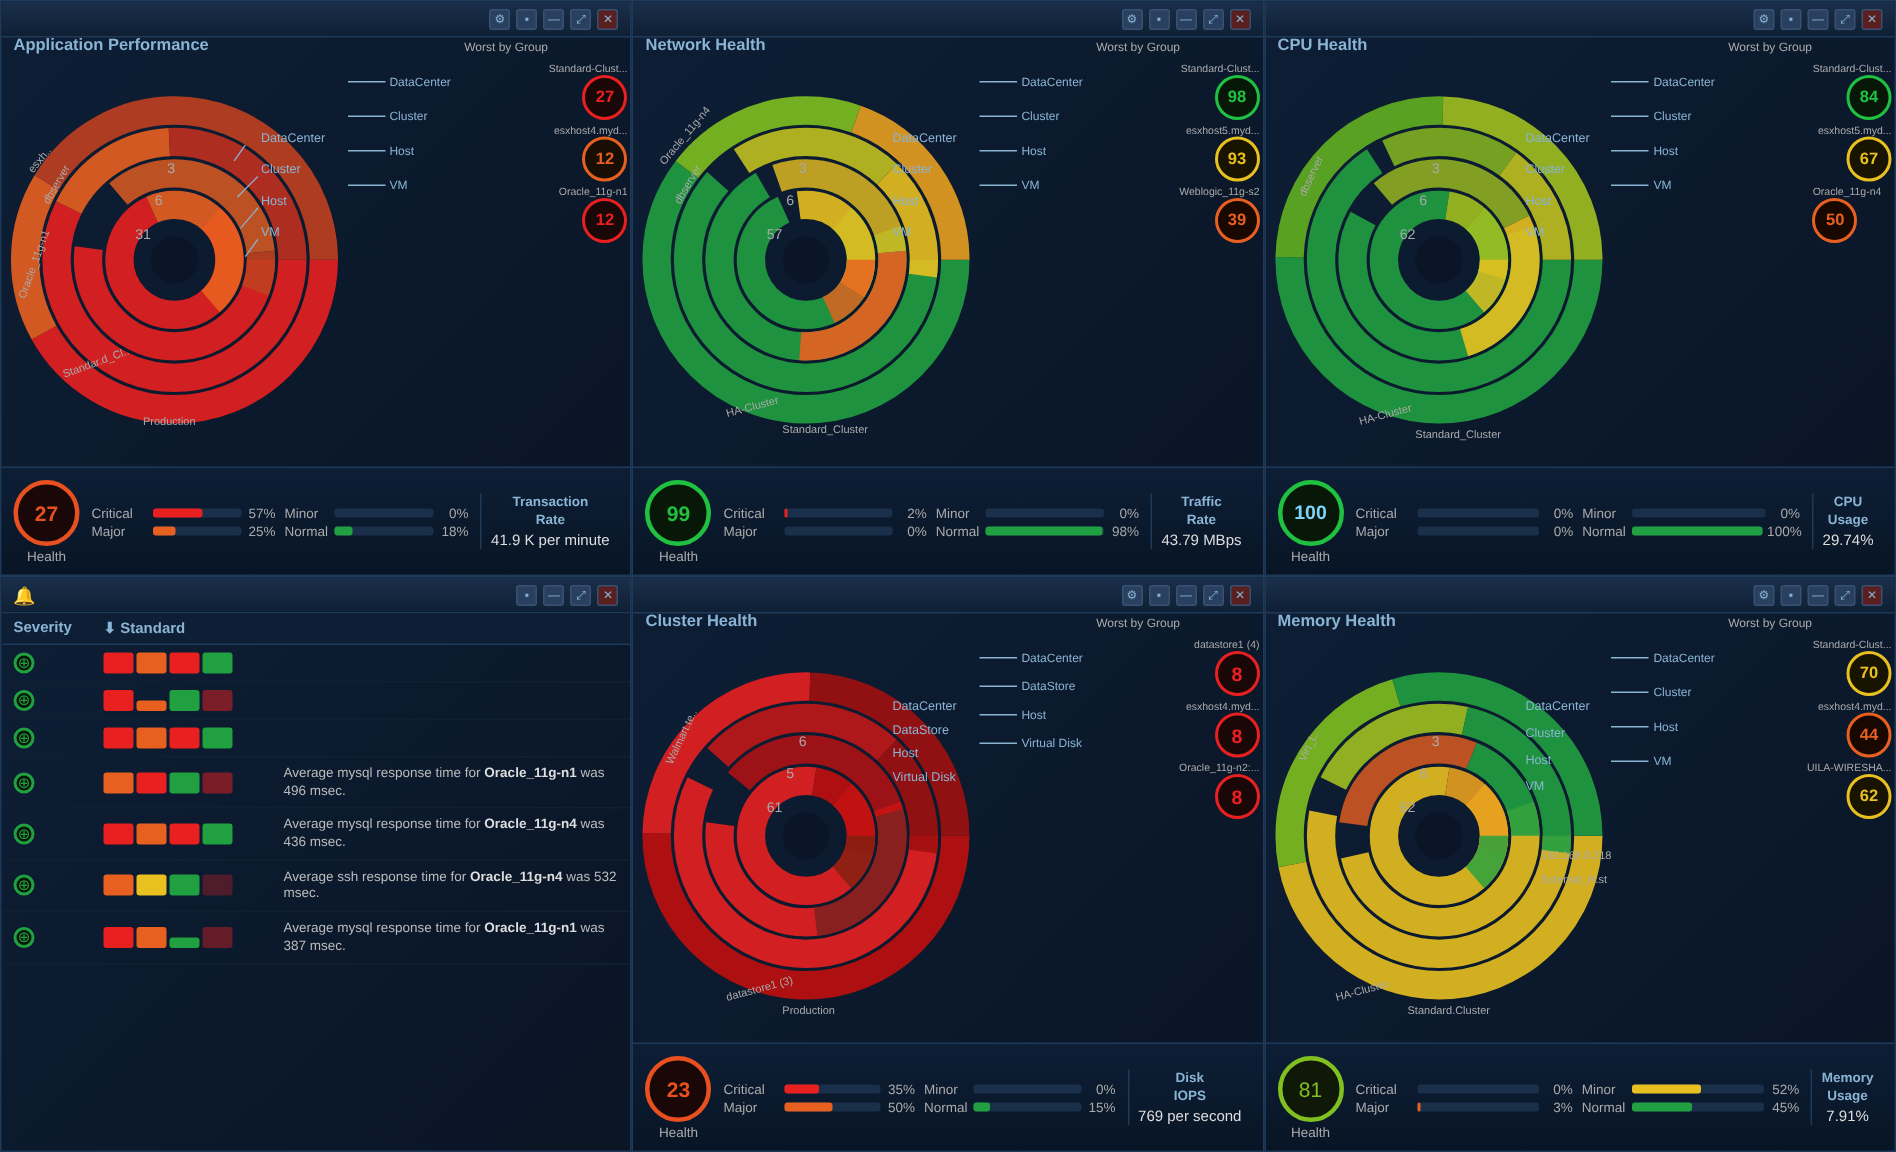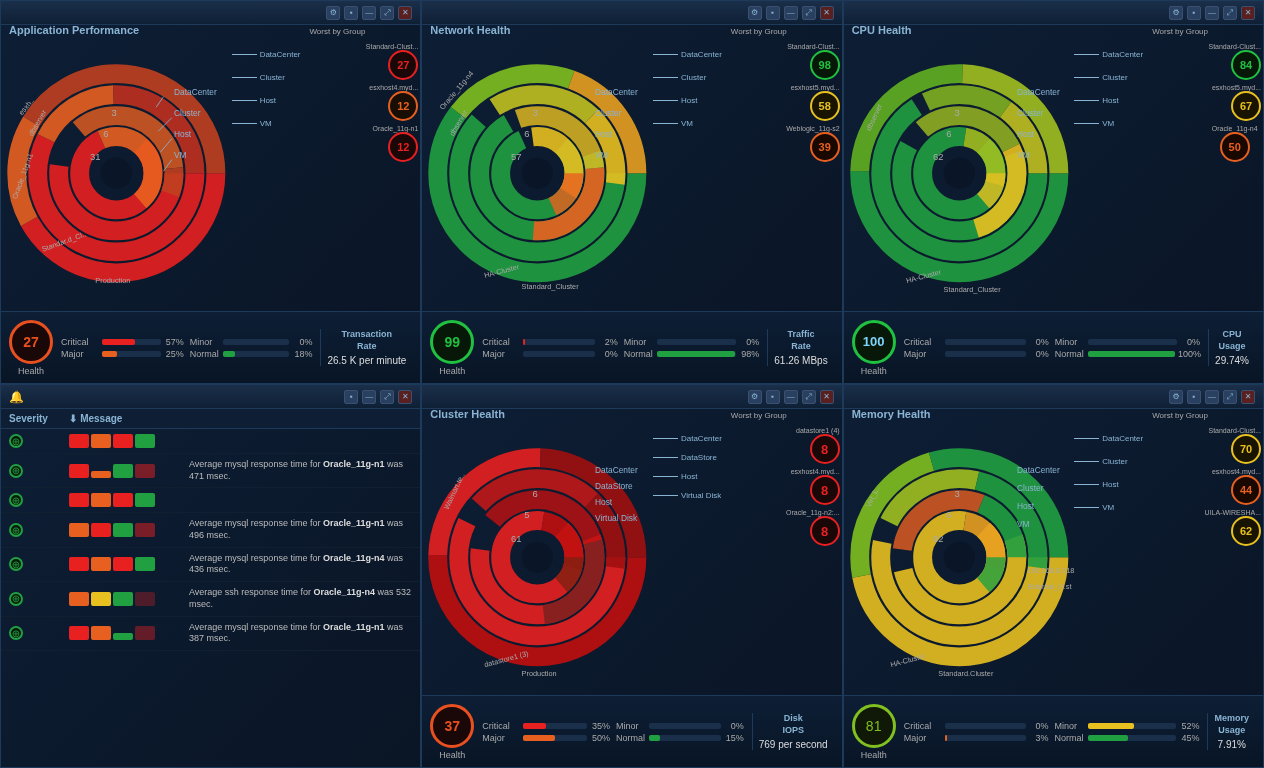--- a/index.html
+++ b/index.html
@@ -224,21 +224,21 @@
         <div style="display:flex;align-items:center;gap:3px;">
           <span style="font-size:9px;color:#aaa;width:30px;">Normal</span>
           <div style="flex:1;height:6px;background:#1a2f4a;border-radius:2px;">
               <div style="width:18%;height:100%;background:#20a040;border-radius:2px;"></div>
             </div>
           <span style="font-size:9px;color:#aaa;width:20px;text-align:right;">18%</span>
         </div>
       </div>
       <div style="text-align:center;padding:0 6px;border-left:1px solid #1e3a5a;">
         <div style="font-size:9px;color:#8ab4d4;font-weight:bold;line-height:1.3;">Transaction<br>Rate</div>
-        <div style="font-size:10px;color:#ddd;margin-top:2px;">26.5 K per minute</div>
+        <div style="font-size:10px;color:#ddd;margin-top:2px;">41.9 K per minute</div>
       </div>
     </div>
   </div>
 
   <div class="panel">
     <div class="panel-header">
       <span class="panel-title">Network Health</span>
       <div class="panel-controls">
         <div class="panel-btn">⚙</div>
         <div class="panel-btn">▪</div>
@@ -298,21 +298,21 @@
               <span>VM</span>
             </div>
         </div>
         <div style="position:absolute;right:2px;top:18px;display:flex;flex-direction:column;gap:4px;">
           <div style="display:flex;flex-direction:column;align-items:flex-end;">
             <div style="font-size:7px;color:#aaa;">Standard-Clust...</div>
             <div style="width:30px;height:30px;border-radius:50%;border:2px solid #20c040;display:flex;align-items:center;justify-content:center;font-size:11px;font-weight:bold;color:#20c040;background:#081808;">98</div>
           </div>
           <div style="display:flex;flex-direction:column;align-items:flex-end;">
             <div style="font-size:7px;color:#aaa;">esxhost5.myd...</div>
-            <div style="width:30px;height:30px;border-radius:50%;border:2px solid #e8c020;display:flex;align-items:center;justify-content:center;font-size:11px;font-weight:bold;color:#e8c020;background:#181400;">58</div>
+            <div style="width:30px;height:30px;border-radius:50%;border:2px solid #e8c020;display:flex;align-items:center;justify-content:center;font-size:11px;font-weight:bold;color:#e8c020;background:#181400;">93</div>
           </div>
           <div style="display:flex;flex-direction:column;align-items:flex-end;">
             <div style="font-size:7px;color:#aaa;">Weblogic_11g-s2</div>
             <div style="width:30px;height:30px;border-radius:50%;border:2px solid #e86020;display:flex;align-items:center;justify-content:center;font-size:11px;font-weight:bold;color:#e86020;background:#180800;">39</div>
           </div>
         </div>
       </div>
     </div>
     <div class="stats-bar">
       <div style="text-align:center;margin-right:8px;">
@@ -346,21 +346,21 @@
         <div style="display:flex;align-items:center;gap:3px;">
             <span style="font-size:9px;color:#aaa;width:30px;">Normal</span>
             <div style="flex:1;height:6px;background:#1a2f4a;border-radius:2px;">
               <div style="width:98%;height:100%;background:#20a040;border-radius:2px;"></div>
             </div>
             <span style="font-size:9px;color:#aaa;width:20px;text-align:right;">98%</span>
           </div>
       </div>
       <div style="text-align:center;padding:0 6px;border-left:1px solid #1e3a5a;">
         <div style="font-size:9px;color:#8ab4d4;font-weight:bold;line-height:1.3;">Traffic<br>Rate</div>
-        <div style="font-size:10px;color:#ddd;margin-top:2px;">61.26 MBps</div>
+        <div style="font-size:10px;color:#ddd;margin-top:2px;">43.79 MBps</div>
       </div>
     </div>
   </div>
 
   <div class="panel">
     <div class="panel-header">
       <span class="panel-title">CPU Health</span>
       <div class="panel-controls">
         <div class="panel-btn">⚙</div>
         <div class="panel-btn">▪</div>
@@ -421,21 +421,21 @@
         </div>
         <div style="position:absolute;right:2px;top:18px;display:flex;flex-direction:column;gap:4px;">
           <div style="display:flex;flex-direction:column;align-items:flex-end;">
             <div style="font-size:7px;color:#aaa;">Standard-Clust...</div>
             <div style="width:30px;height:30px;border-radius:50%;border:2px solid #20c040;display:flex;align-items:center;justify-content:center;font-size:11px;font-weight:bold;color:#20c040;background:#081808;">84</div>
           </div>
           <div style="display:flex;flex-direction:column;align-items:flex-end;">
             <div style="font-size:7px;color:#aaa;">esxhost5.myd...</div>
             <div style="width:30px;height:30px;border-radius:50%;border:2px solid #e8c020;display:flex;align-items:center;justify-content:center;font-size:11px;font-weight:bold;color:#e8c020;background:#181400;">67</div>
           </div>
-          <div style="display:flex;flex-direction:column;align-items:center;">
+          <div style="display:flex;flex-direction:column;align-items:flex-start;">
             <div style="font-size:7px;color:#aaa;">Oracle_11g-n4</div>
             <div style="width:30px;height:30px;border-radius:50%;border:2px solid #e86020;display:flex;align-items:center;justify-content:center;font-size:11px;font-weight:bold;color:#e86020;background:#180800;">50</div>
           </div>
         </div>
       </div>
     </div>
     <div class="stats-bar">
       <div style="text-align:center;margin-right:8px;">
         <div style="width:44px;height:44px;border-radius:50%;border:3px solid #20c040;display:flex;align-items:center;justify-content:center;flex-direction:column;background:#081808;">
           <span style="font-size:13px;font-weight:bold;color:#7dd3fc;">100</span>
@@ -487,21 +487,21 @@
       </div>
       <div class="panel-controls">
         <div class="panel-btn">▪</div>
         <div class="panel-btn">—</div>
         <div class="panel-btn">⤢</div>
         <div class="panel-btn close">✕</div>
       </div>
     </div>
     <div style="display:grid;grid-template-columns:60px 120px 1fr;padding:4px 8px;border-bottom:1px solid #1e3a5a;color:#8ab4d4;font-size:10px;font-weight:bold;background:#0d1e35;">
       <span>Severity</span>
-      <span>⬇ Message</span>
+      <span>⬇ Standard</span>
       <span></span>
     </div>
     <div style="flex:1;overflow-y:auto;">
 
       <div style="display:grid;grid-template-columns:60px 120px 1fr;padding:5px 8px;border-bottom:1px solid #112030;align-items:center;">
         <div style="display:flex;align-items:center;gap:3px;">
           <div style="width:14px;height:14px;border-radius:50%;background:#081808;border:2px solid #20a040;display:flex;align-items:center;justify-content:center;color:#20a040;font-size:10px;">⊕</div>
         </div>
         <div style="display:flex;gap:2px;">
           <div style="width:20px;height:14px;background:#e82020;border-radius:2px;"></div>
@@ -514,21 +514,20 @@
       <div style="display:grid;grid-template-columns:60px 120px 1fr;padding:5px 8px;border-bottom:1px solid #112030;align-items:center;">
         <div style="display:flex;align-items:center;gap:3px;">
           <div style="width:14px;height:14px;border-radius:50%;background:#081808;border:2px solid #20a040;display:flex;align-items:center;justify-content:center;color:#20a040;font-size:10px;">⊕</div>
         </div>
         <div style="display:flex;gap:2px;">
           <div style="width:20px;height:14px;background:#e82020;border-radius:2px;"></div>
           <div style="width:20px;height:7px;background:#e86020;border-radius:2px;margin-top:7px;"></div>
           <div style="width:20px;height:14px;background:#20a040;border-radius:2px;"></div>
           <div style="width:20px;height:14px;background:#e82020;border-radius:2px;opacity:0.5;"></div>
         </div>
-        <div style="font-size:9px;color:#bbb;line-height:1.3;">Average mysql response time for <b style="color:#ddd;">Oracle_11g-n1</b> was 471 msec.</div>
       </div>
 
       <div style="display:grid;grid-template-columns:60px 120px 1fr;padding:5px 8px;border-bottom:1px solid #112030;align-items:center;">
         <div style="display:flex;align-items:center;gap:3px;">
           <div style="width:14px;height:14px;border-radius:50%;background:#081808;border:2px solid #20a040;display:flex;align-items:center;justify-content:center;color:#20a040;font-size:10px;">⊕</div>
         </div>
         <div style="display:flex;gap:2px;">
           <div style="width:20px;height:14px;background:#e82020;border-radius:2px;"></div>
           <div style="width:20px;height:14px;background:#e86020;border-radius:2px;"></div>
           <div style="width:20px;height:14px;background:#e82020;border-radius:2px;"></div>
@@ -663,21 +662,21 @@
           <div style="display:flex;flex-direction:column;align-items:flex-end;">
             <div style="font-size:7px;color:#aaa;">Oracle_11g-n2:...</div>
             <div style="width:30px;height:30px;border-radius:50%;border:2px solid #e82020;display:flex;align-items:center;justify-content:center;font-size:13px;font-weight:bold;color:#e82020;background:#1a0808;">8</div>
           </div>
         </div>
       </div>
     </div>
     <div class="stats-bar">
       <div style="text-align:center;margin-right:8px;">
         <div style="width:44px;height:44px;border-radius:50%;border:3px solid #e85020;display:flex;align-items:center;justify-content:center;flex-direction:column;background:#1a0808;">
-          <span style="font-size:14px;font-weight:bold;color:#e85020;">37</span>
+          <span style="font-size:14px;font-weight:bold;color:#e85020;">23</span>
         </div>
         <div style="font-size:9px;color:#aaa;margin-top:2px;">Health</div>
       </div>
       <div style="flex:1;display:grid;grid-template-columns:1fr 1fr;gap:2px 6px;margin-right:8px;">
         <div style="display:flex;align-items:center;gap:3px;">
             <span style="font-size:9px;color:#aaa;width:38px;">Critical</span>
             <div style="flex:1;height:6px;background:#1a2f4a;border-radius:2px;">
               <div style="width:35%;height:100%;background:#e82020;border-radius:2px;"></div>
             </div>
             <span style="font-size:9px;color:#aaa;width:20px;text-align:right;">35%</span>

